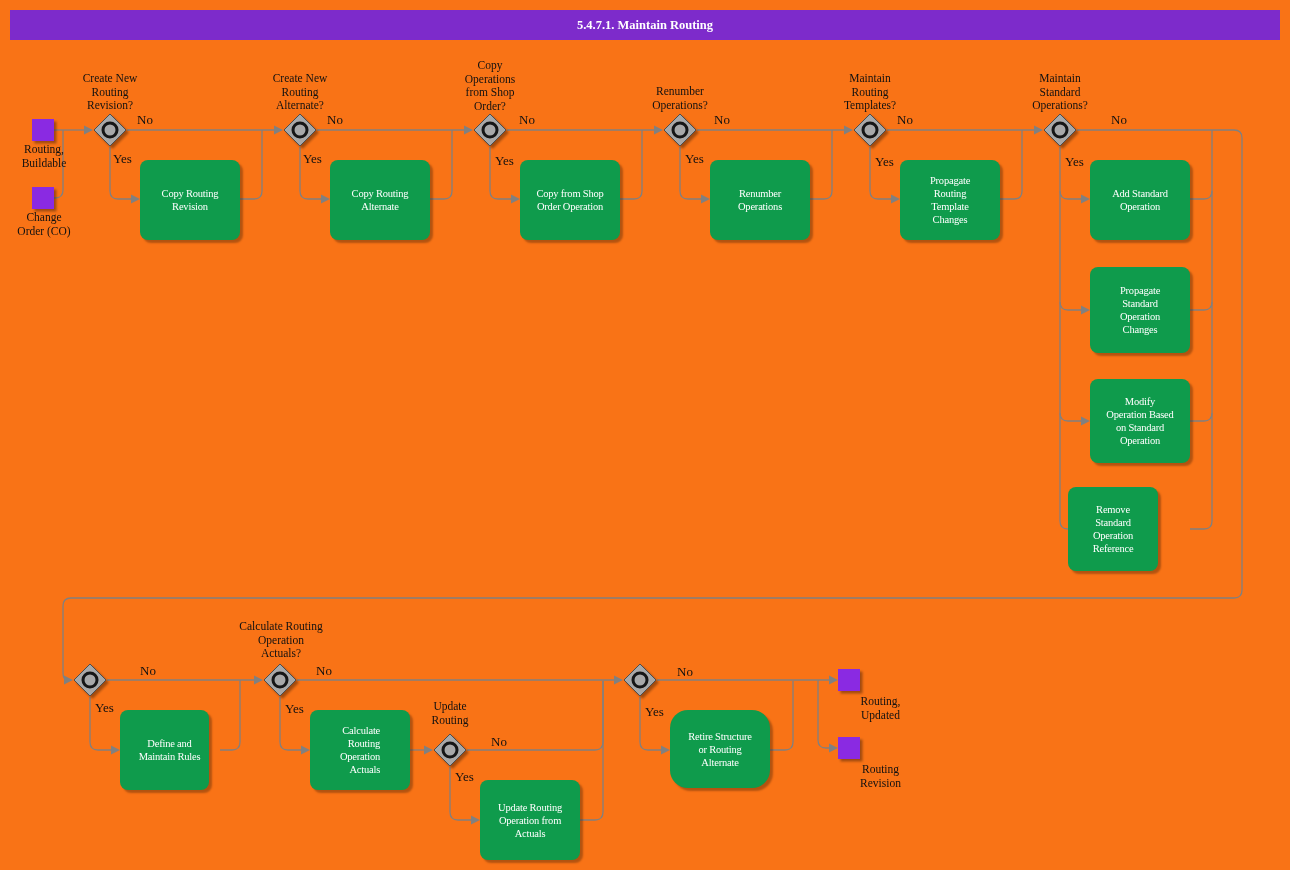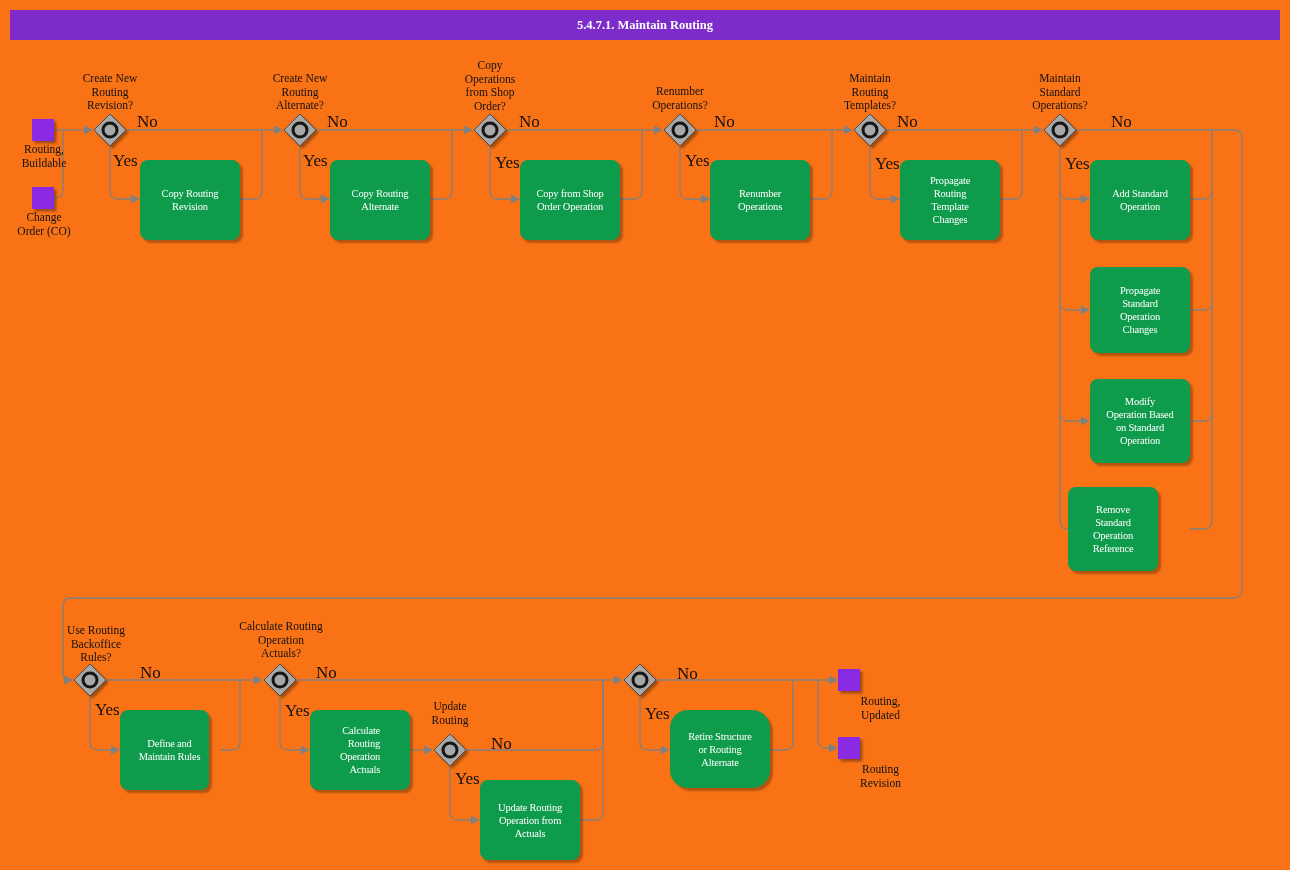--- a/index.html
+++ b/index.html
@@ -17,21 +17,21 @@
     position:absolute; background:#0F9B4C; color:#ffffff; border-radius:8px;
     display:flex; align-items:center; justify-content:center; text-align:center;
     white-space:pre-line; font-size:10.5px; line-height:13px; letter-spacing:-0.2px;
     box-shadow:3px 3px 2px rgba(0,0,0,0.28); padding:2px; box-sizing:border-box;
     cursor:pointer;
   }
   .qlabel {
     position:absolute; width:130px; text-align:center; white-space:pre-line;
     font-size:11.5px; line-height:13.5px; color:#111111;
   }
-  .bl { position:absolute; font-size:17px; color:#111111; }
+  .bl { position:absolute; font-size:13px; color:#111111; }
   .evlabel {
     position:absolute; text-align:center; white-space:pre-line;
     font-size:11.5px; line-height:13.5px; color:#111111;
   }
 </style>
 </head>
 <body>
 
 <div class="canvas">
 
@@ -215,23 +215,20 @@
 from Shop
 Order?</div>
   <div class="qlabel" style="left:615px;top:85px;">Renumber
 Operations?</div>
   <div class="qlabel" style="left:805px;top:72px;">Maintain
 Routing
 Templates?</div>
   <div class="qlabel" style="left:995px;top:72px;">Maintain
 Standard
 Operations?</div>
-  <div class="qlabel" style="left:31px;top:624px;">Use Routing
-Backoffice
-Rules?</div>
   <div class="qlabel" style="left:216px;top:620px;">Calculate Routing
 Operation
 Actuals?</div>
   <div class="qlabel" style="left:385px;top:700px;">Update
 Routing</div>
 
   <div class="bl" style="left:137px;top:112px;">No</div>
   <div class="bl" style="left:113px;top:151px;">Yes</div>
   <div class="bl" style="left:327px;top:112px;">No</div>
   <div class="bl" style="left:303px;top:151px;">Yes</div>

